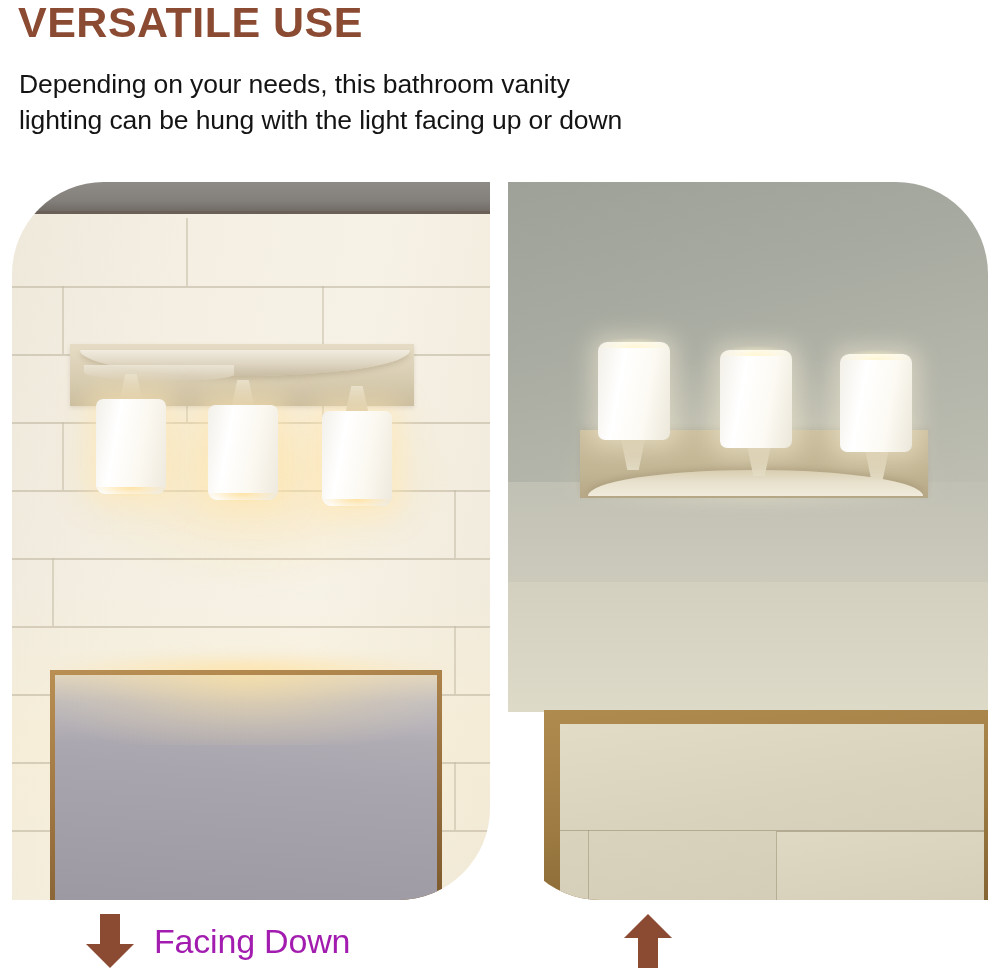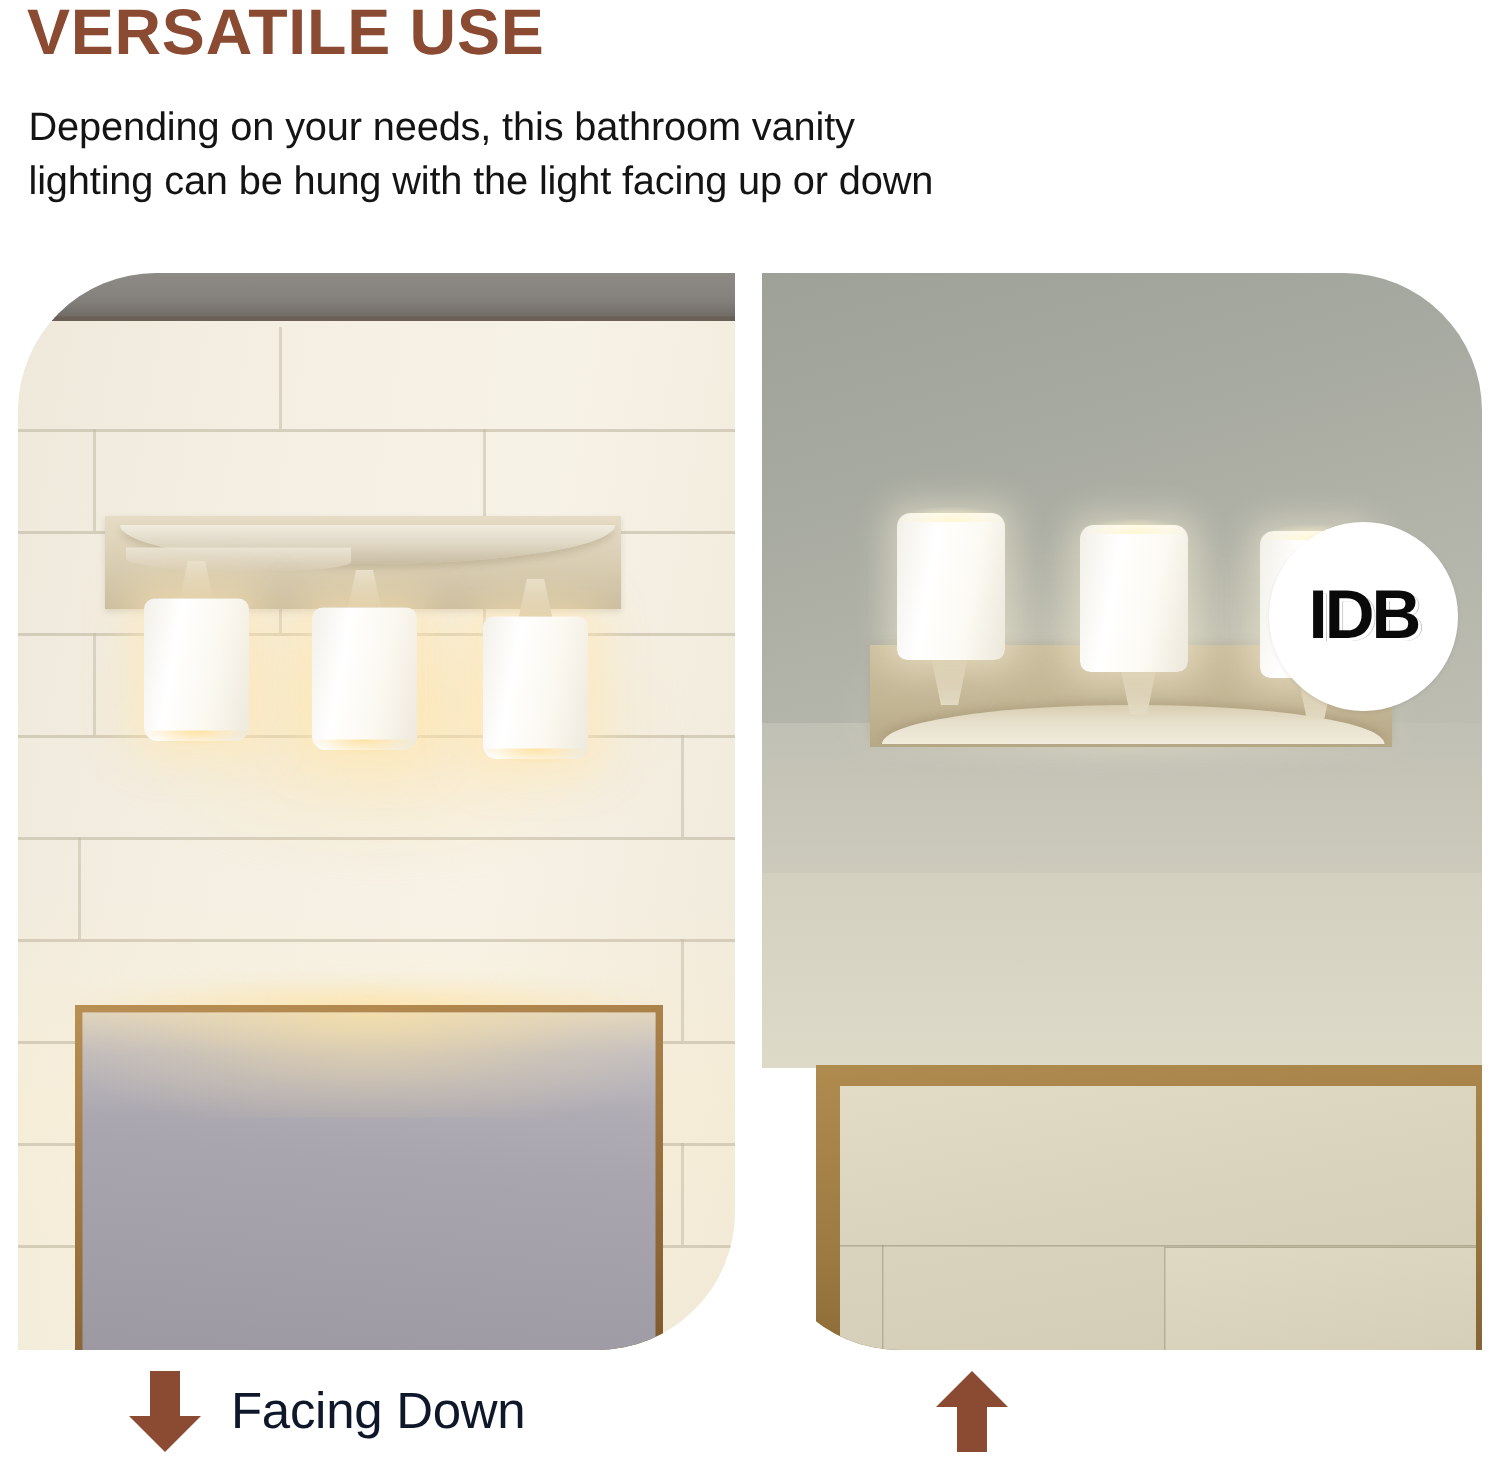--- a/index.html
+++ b/index.html
@@ -214,21 +214,21 @@
     letter-spacing: -2px; color: #0a0a0a;
     text-shadow: 2px 2px 0 #ffffff, 2.5px 2.5px 0 #b9b9b9;
     transform: translateY(-2px);
   }
 
   
   .caption { position: absolute; display: flex; align-items: center; }
   #caption-left  { left: 84px;  top: 912px; }
   #caption-right { left: 622px; top: 912px; }
   .caption-label {
-    font-size: 34px; color: #0f172a; font-weight: 400;
+    font-size: 34px; color: #a21caf; font-weight: 400;
     letter-spacing: -0.2px; margin-left: 18px;
     font-family: "Liberation Sans", sans-serif;
   }
   .arrow { width: 52px; height: 58px; flex: none; }
   .arrow svg { display: block; }
 </style>
 </head>
 <body>
 
 <div id="header">
@@ -306,23 +306,20 @@
     <div class="rp-shade" style="left:212px; top:168px"></div>
     <div class="rp-shade" style="left:332px; top:172px"></div>
 
     <div class="rp-cab-frame"></div>
     <div class="rp-cab-inner"></div>
     <div class="rp-cab-seam-h" style="left:52px; top:648px; width:424px"></div>
     <div class="rp-cab-seam-v" style="left:80px; top:648px; height:70px"></div>
     <div class="rp-cab-door"></div>
   </div>
 
-  <div id="badge">
-    <span id="badge-text">IDB</span>
-  </div>
 </div>
 
 <div class="caption" id="caption-left">
   <span class="arrow">
     <svg viewBox="0 0 52 58" width="52" height="58" aria-hidden="true">
       <polygon points="16,2 36,2 36,32 50,32 26,56 2,32 16,32" fill="#8B4A32"></polygon>
     </svg>
   </span>
   <span class="caption-label">Facing Down</span>
 </div>

